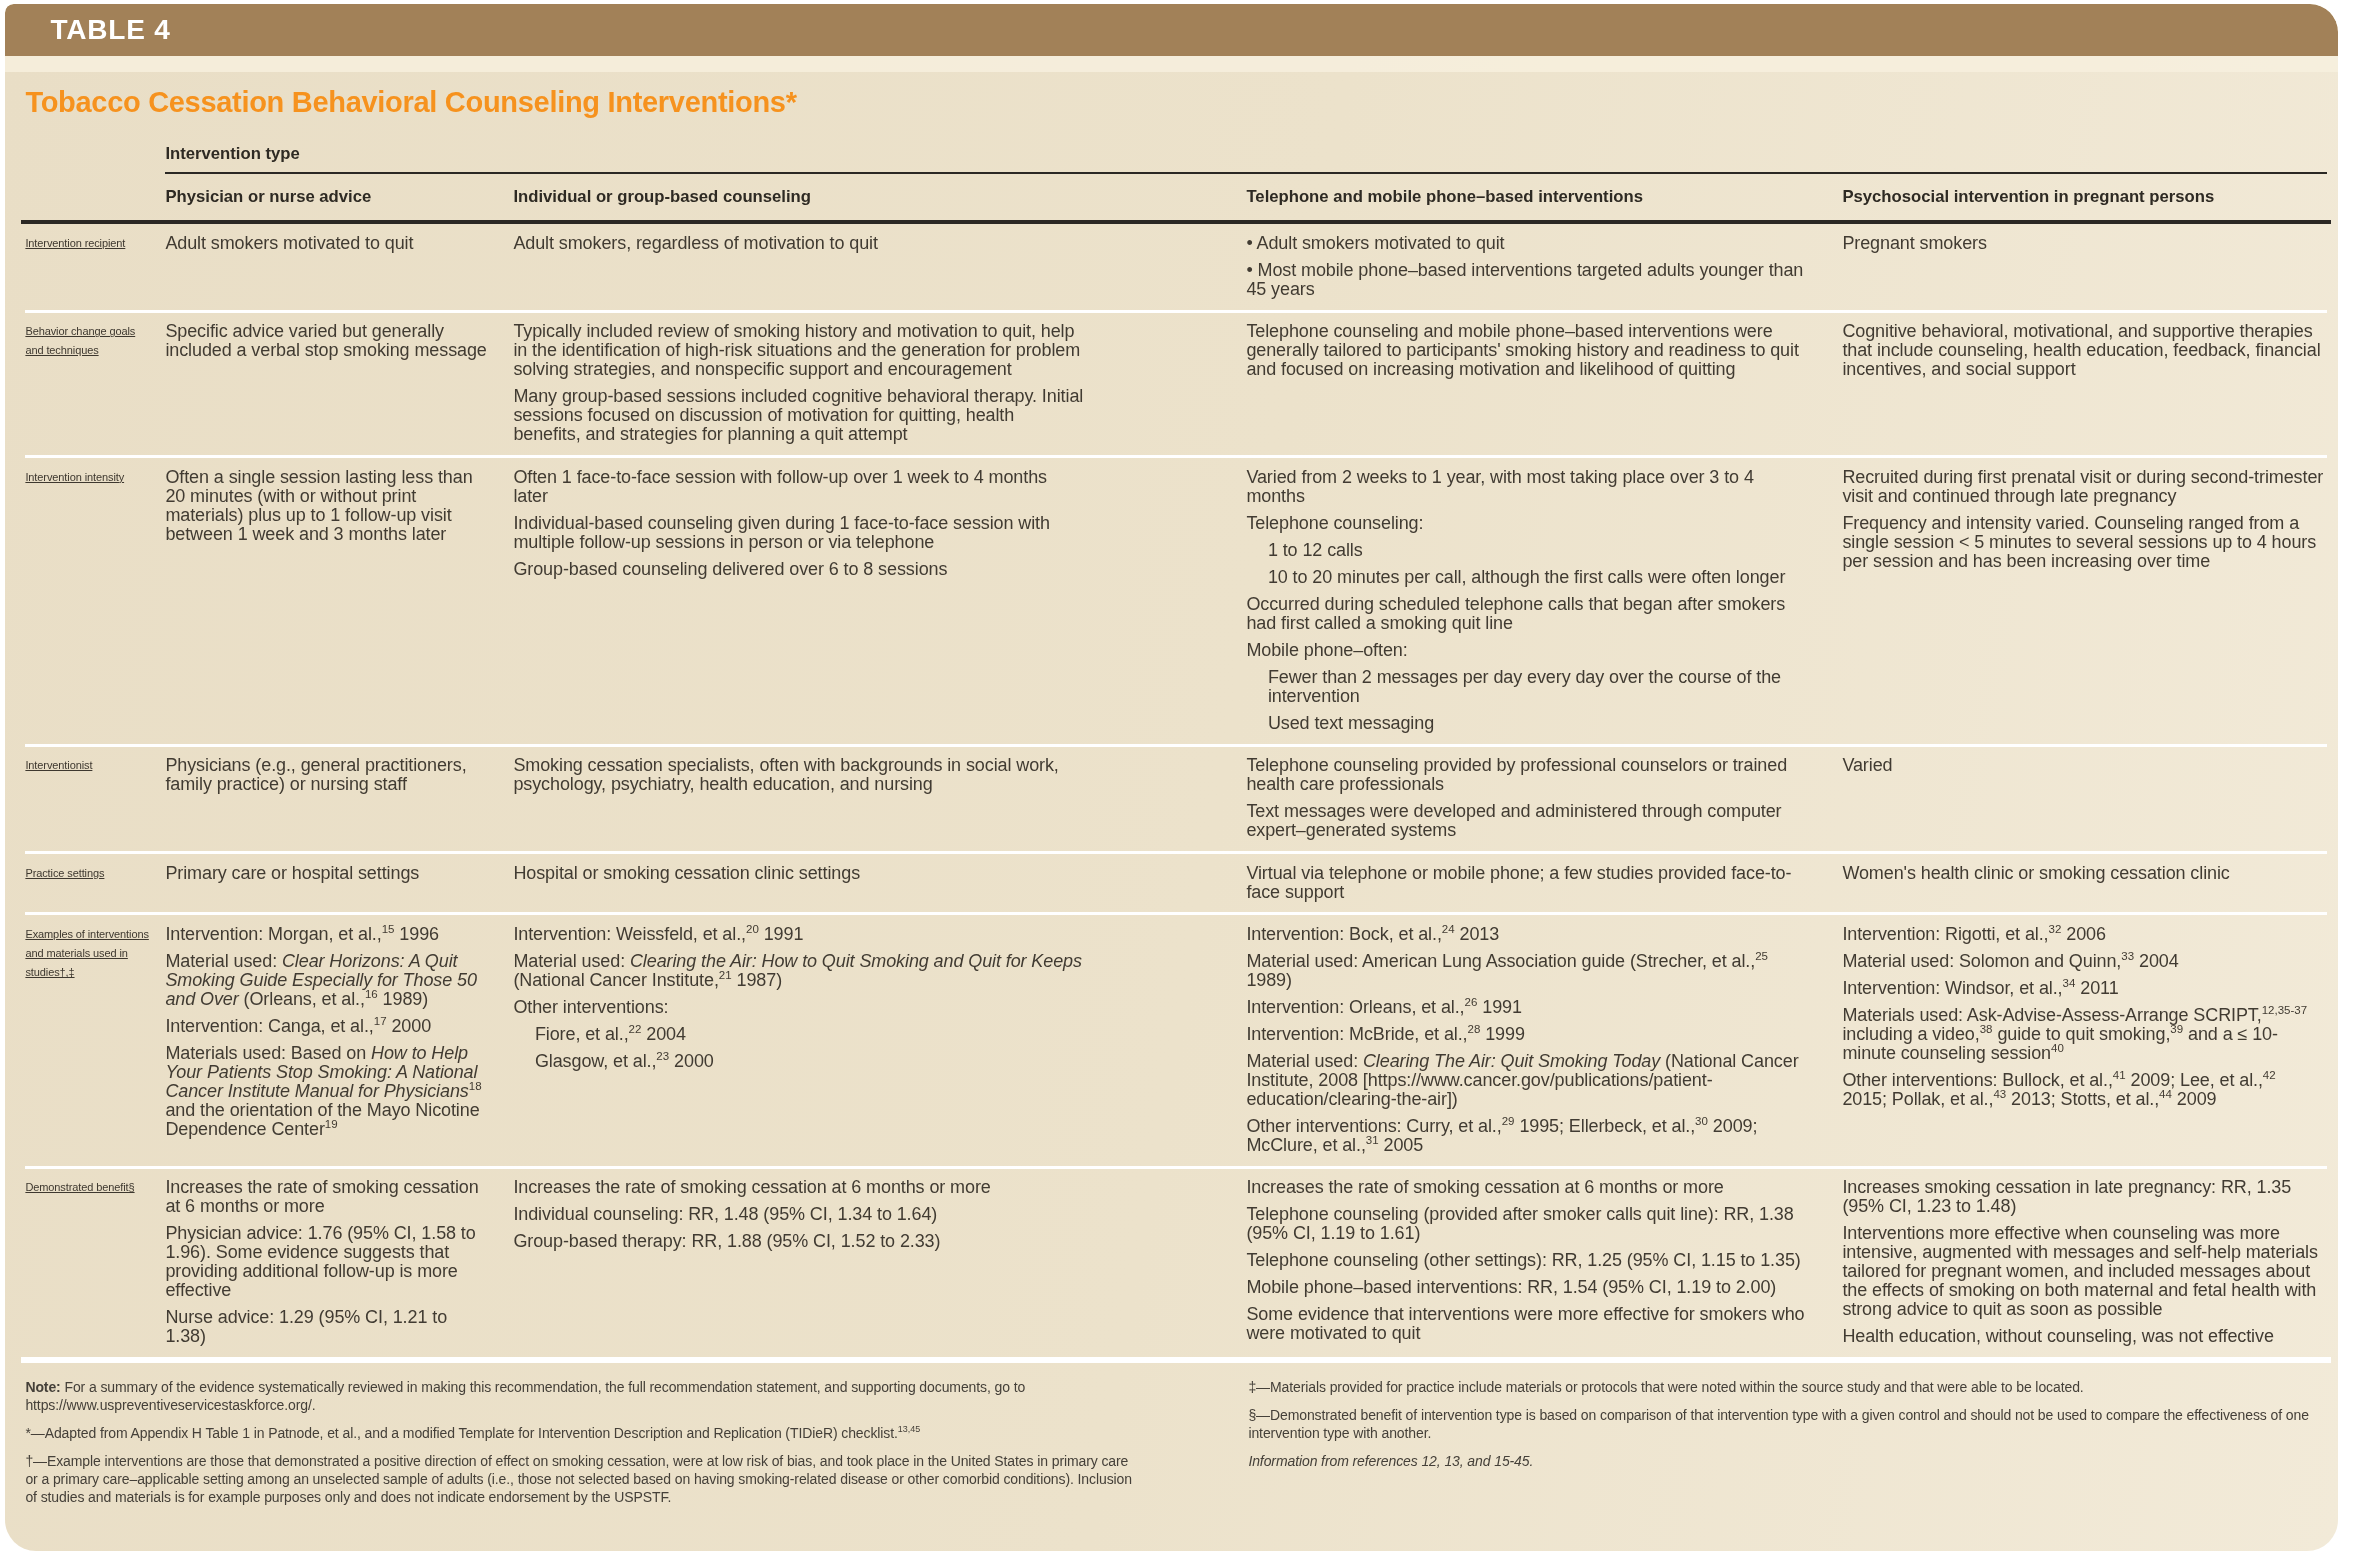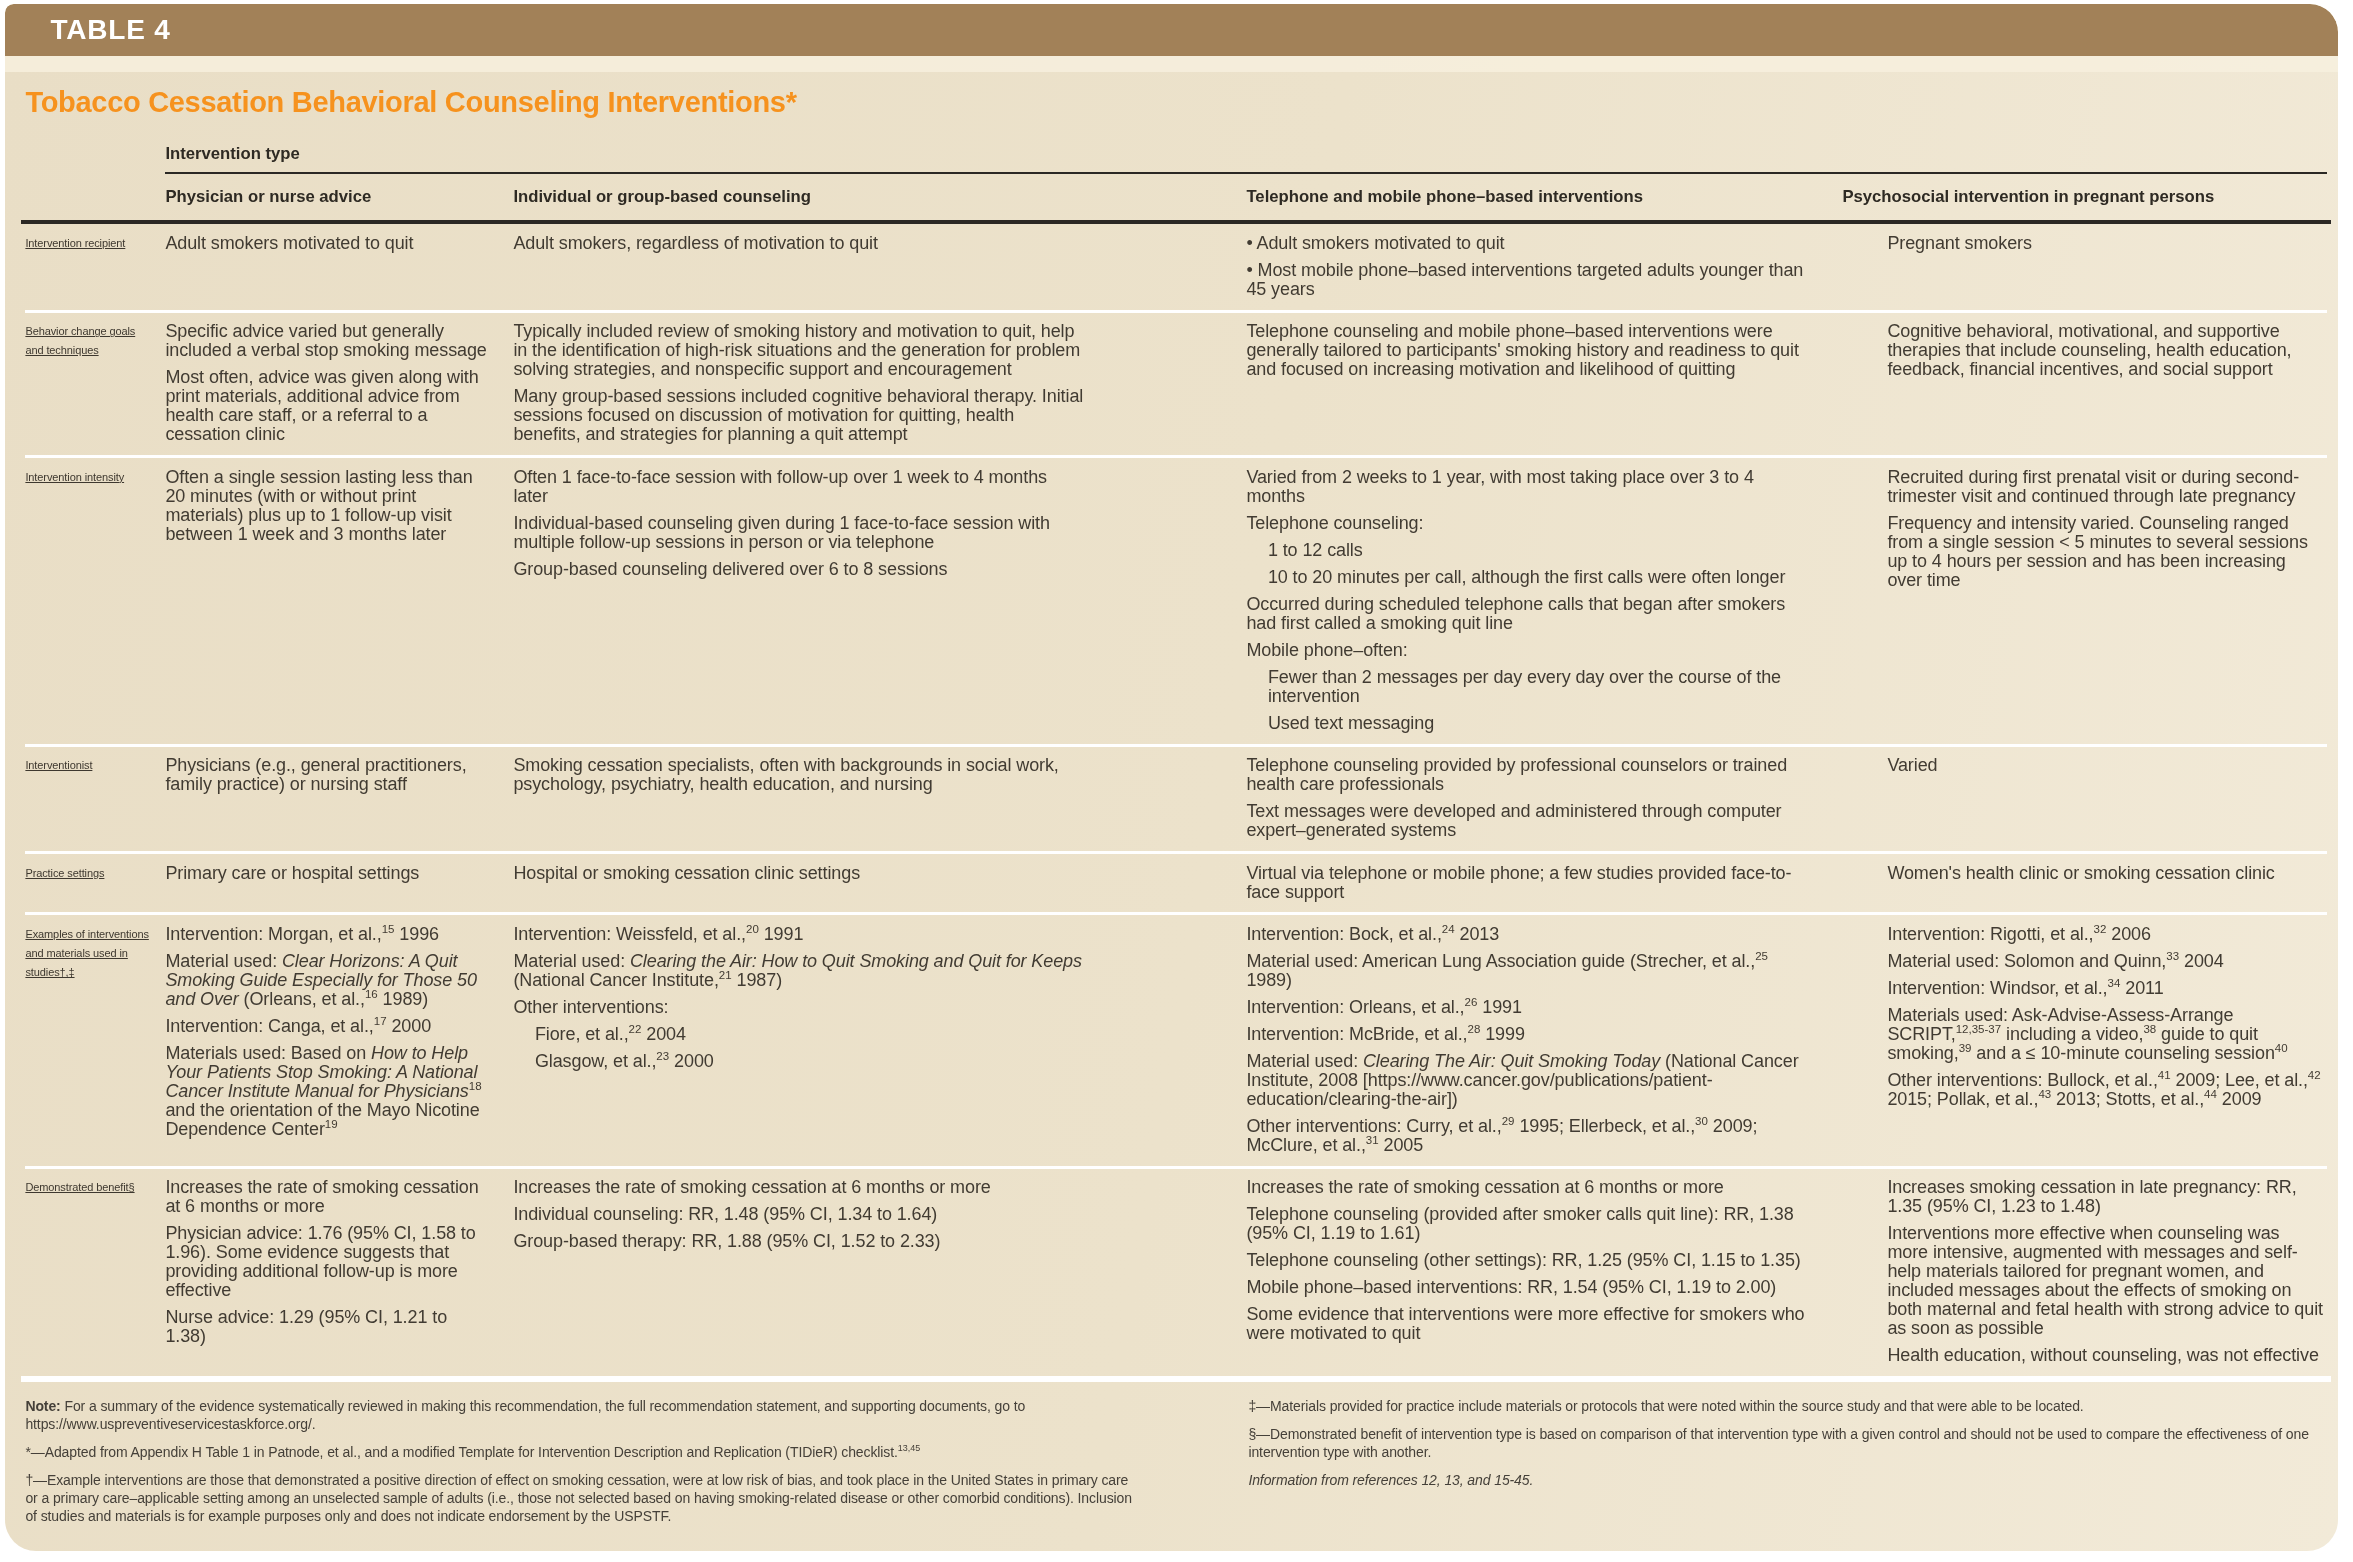--- a/index.html
+++ b/index.html
@@ -31,21 +31,21 @@
   }
   .grid-row{display:grid;grid-template-columns:140px 348px 733px 596px 484px;}
   .colhdr-row{padding:13px 0 14px;}
   .colhdr{font-size:16.7px;font-weight:bold;color:#2e2a23;padding-right:23.6px;line-height:19.3px;}
   .thick-rule{height:4.3px;background:#2b2824;margin:0 -4.3px;}
   .trow{border-top:3.8px solid #ffffff;padding:9.7px 0 10.7px;}
   #table-body .trow:first-child{border-top:none;}
   .cell{font-size:18px;line-height:19px;color:#413b32;padding-right:25px;letter-spacing:-0.1px;}
   .cell.c2{padding-right:161px;}
   .cell.c3{padding-right:30px;}
-  .cell.c4{padding-right:2.1px;margin-left:45px;}
+  .cell.c4{padding-right:2.1px;}
   .cell.label{font-size:11px;padding-right:9.7px;color:#3e382f;text-decoration:underline;}
   .para{margin:0 0 8px 0;}
   .para:last-child{margin-bottom:0;}
   .para.ind{padding-left:21.5px;}
   sup{font-size:64%;line-height:0;vertical-align:super;letter-spacing:0;}
   .end-rule{height:6.4px;background:#ffffff;margin:0 -4.3px;}
   .notes{display:flex;padding-top:15px;}
   .notes-col{font-size:14px;line-height:18px;color:#454039;letter-spacing:-0.1px;}
   .notes-left{width:1107px;margin-right:116px;flex:none;}
   .notes-right{flex:1;padding-right:2.1px;}
@@ -90,21 +90,20 @@
             <p class="para">• Most mobile phone–based interventions targeted adults younger than 45 years</p>
           </div>
           <div class="cell c4">
             <p class="para">Pregnant smokers</p>
           </div>
         </div>
         <div class="grid-row trow">
           <div class="cell label">Behavior change goals and techniques</div>
           <div class="cell c1">
             <p class="para">Specific advice varied but generally included a verbal stop smoking message</p>
-            <p class="para">Most often, advice was given along with print materials, additional advice from health care staff, or a referral to a cessation clinic</p>
           </div>
           <div class="cell c2">
             <p class="para">Typically included review of smoking history and motivation to quit, help in the identification of high-risk situations and the generation for problem solving strategies, and nonspecific support and encouragement</p>
             <p class="para">Many group-based sessions included cognitive behavioral therapy. Initial sessions focused on discussion of motivation for quitting, health benefits, and strategies for planning a quit attempt</p>
           </div>
           <div class="cell c3">
             <p class="para">Telephone counseling and mobile phone–based interventions were generally tailored to participants' smoking history and readiness to quit and focused on increasing motivation and likelihood of quitting</p>
           </div>
           <div class="cell c4">
             <p class="para">Cognitive behavioral, motivational, and supportive therapies that include counseling, health education, feedback, financial incentives, and social support</p>

